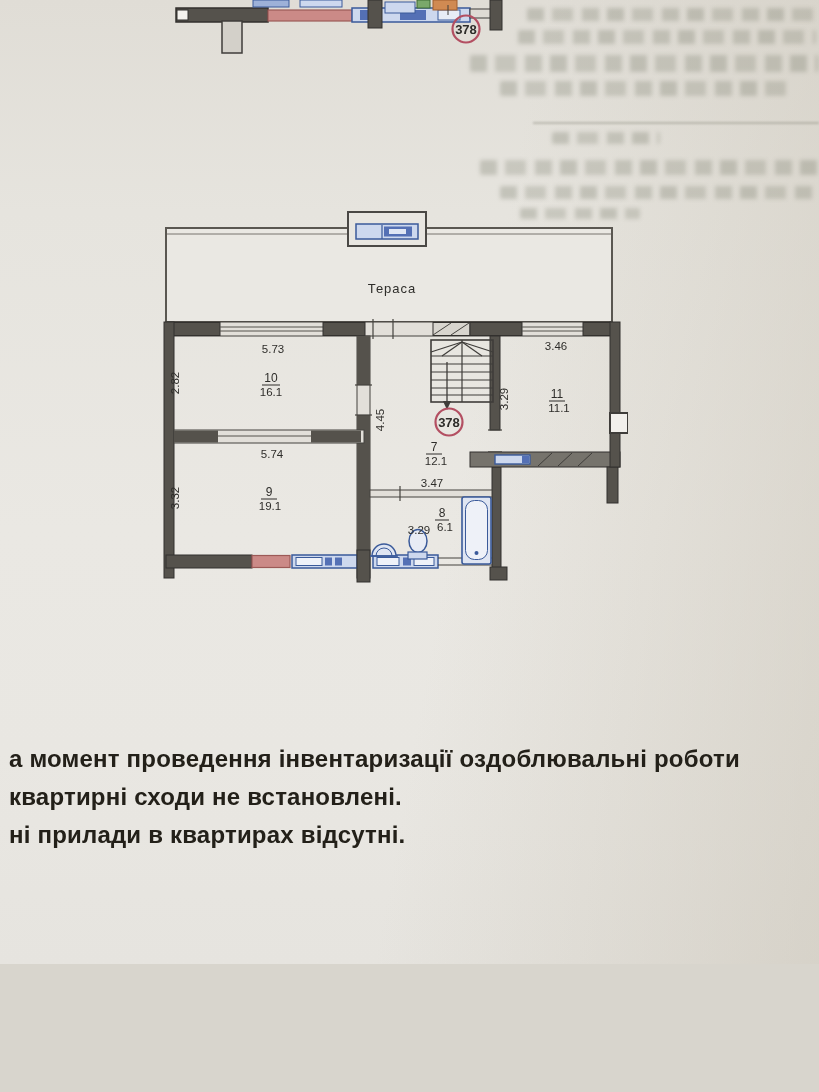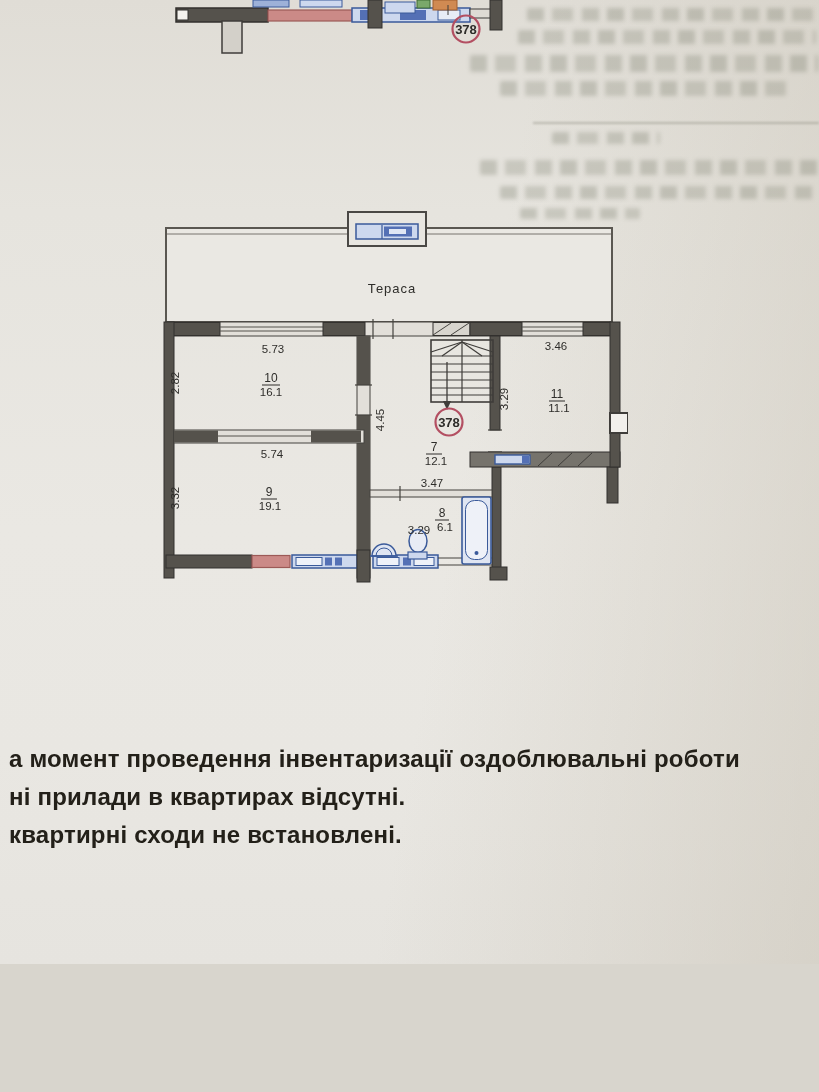--- a/index.html
+++ b/index.html
@@ -203,17 +203,17 @@
 
     <text x="398" y="140" text-anchor="middle" font-size="11.5">3.46</text>
     <text x="350" y="189" text-anchor="middle" font-size="11.5" transform="rotate(-90 350 189)">3.29</text>
     <text x="399" y="188" text-anchor="middle" font-size="12">11</text>
     <line x1="391" y1="191" x2="407" y2="191" stroke="#2e2d2a" stroke-width="1"></line>
     <text x="401" y="202" text-anchor="middle" font-size="11.5">11.1</text>
   </svg>
 
   <div class="notes">
     <div class="line">а момент проведення інвентаризації оздоблювальні роботи</div>
+    <div class="line">квартирні сходи не встановлені.</div>
     <div class="line">ні прилади в квартирах відсутні.</div>
-    <div class="line">квартирні сходи не встановлені.</div>
   </div>
 
 </div>
 
 </body></html>

